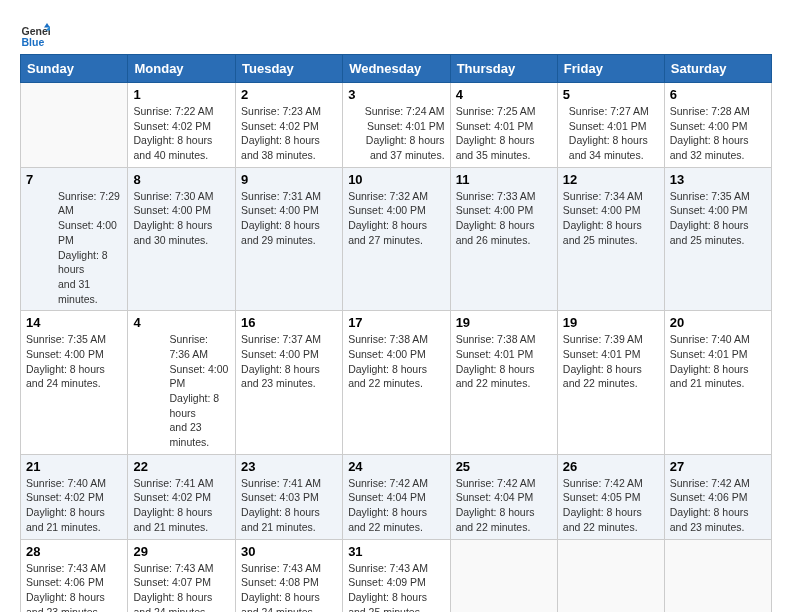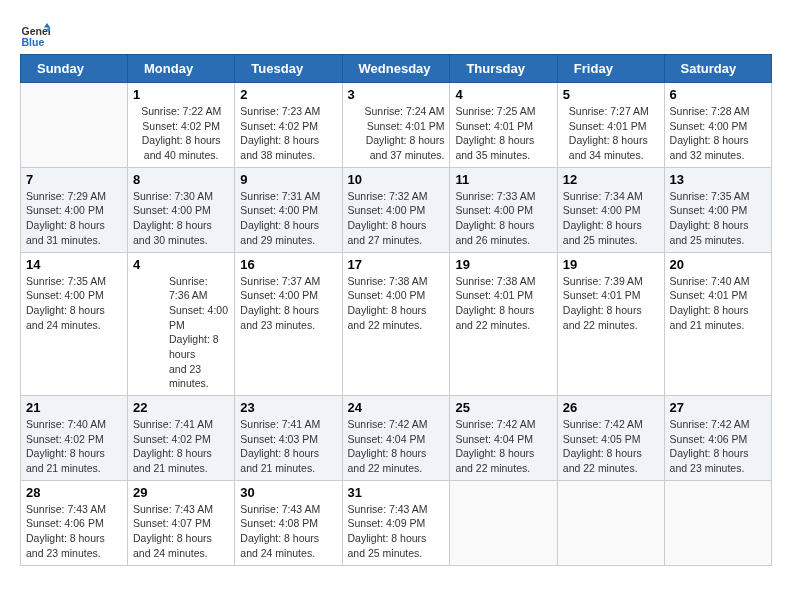--- a/index.html
+++ b/index.html
@@ -41,21 +41,21 @@
     }
     table {
       width: 100%;
       border-collapse: collapse;
       font-size: 11px;
     }
     thead tr th {
       background-color: #2a6db5;
       color: #fff;
       text-align: left;
-      padding: 6px 16px;
+      padding: 6px 6px;
       font-size: 13px;
       font-weight: bold;
       border: 1px solid #1a5a9a;
     }
     tbody tr td {
       border: 1px solid #ccc;
       vertical-align: top;
       padding: 4px 5px;
       min-height: 70px;
       width: 108px;
@@ -113,21 +113,21 @@
           <th>Thursday</th>
           <th>Friday</th>
           <th>Saturday</th>
         </tr>
     </thead>
     <tbody id="calendar-body">
     <tr>
           <td class="empty-cell"></td>
           <td>
             <div class="day-num">1</div>
-            <div class="day-info" style="white-space: pre-line; text-align: center;">Sunrise: 7:22 AM
+            <div class="day-info" style="white-space: pre-line;">Sunrise: 7:22 AM
 Sunset: 4:02 PM
 Daylight: 8 hours
 and 40 minutes.</div>
           </td>
           <td>
             <div class="day-num">2</div>
             <div class="day-info" style="white-space: pre-line;">Sunrise: 7:23 AM
 Sunset: 4:02 PM
 Daylight: 8 hours
 and 38 minutes.</div>
@@ -157,21 +157,21 @@
             <div class="day-num">6</div>
             <div class="day-info" style="white-space: pre-line;">Sunrise: 7:28 AM
 Sunset: 4:00 PM
 Daylight: 8 hours
 and 32 minutes.</div>
           </td>
         </tr>
         <tr>
           <td>
             <div class="day-num">7</div>
-            <div class="day-info" style="white-space: pre-line;">Sunrise: 7:29 AM
+            <div class="day-info" style="white-space: pre-line; margin-left: 32px;">Sunrise: 7:29 AM
 Sunset: 4:00 PM
 Daylight: 8 hours
 and 31 minutes.</div>
           </td>
           <td>
             <div class="day-num">8</div>
             <div class="day-info" style="white-space: pre-line;">Sunrise: 7:30 AM
 Sunset: 4:00 PM
 Daylight: 8 hours
 and 30 minutes.</div>

